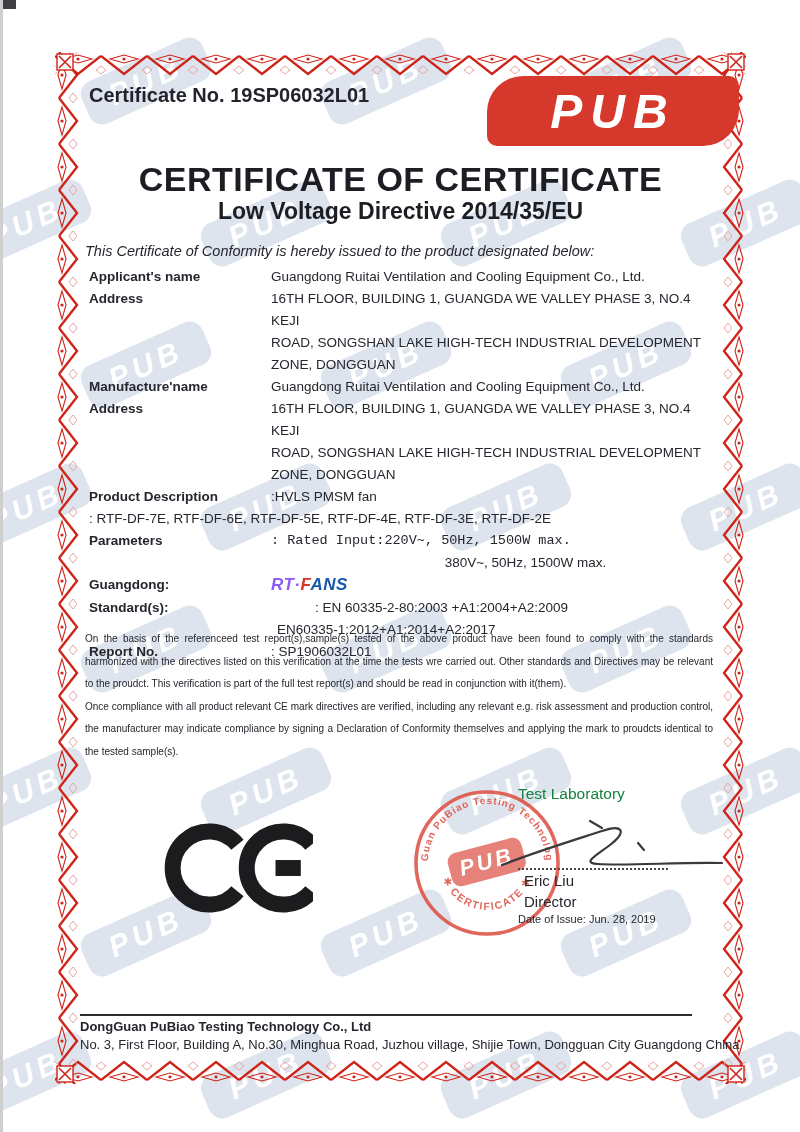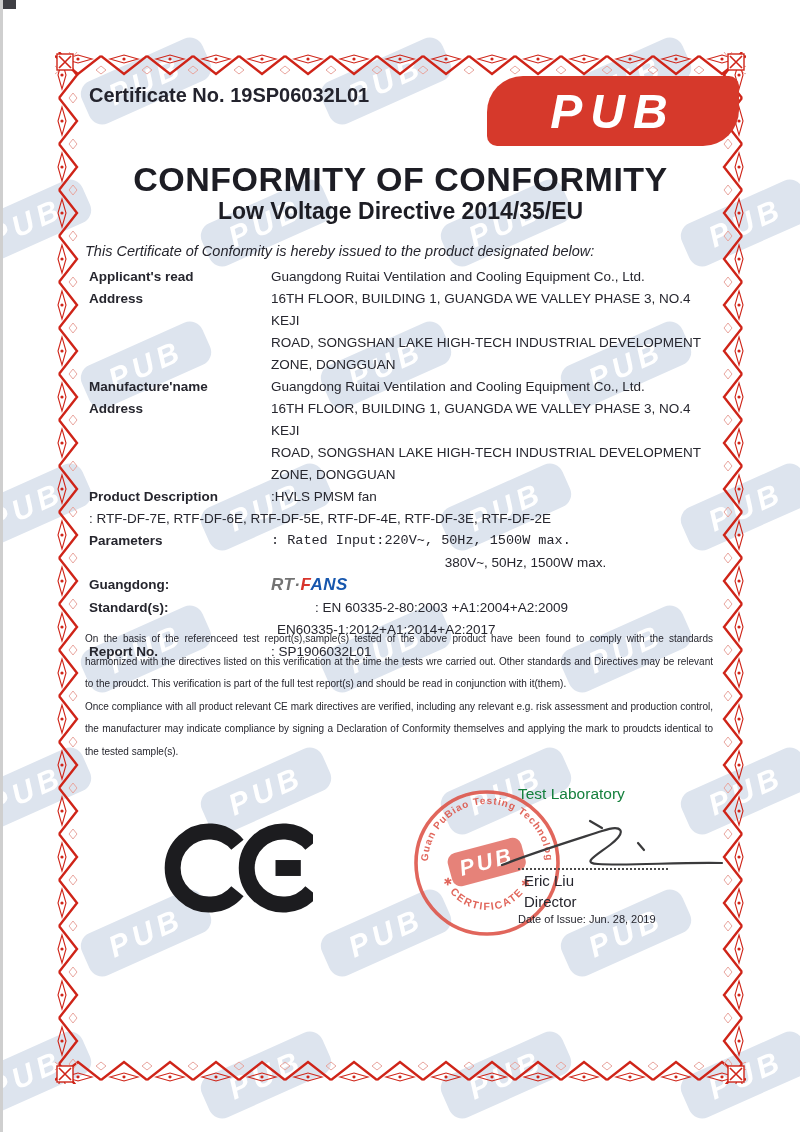--- a/index.html
+++ b/index.html
@@ -224,27 +224,27 @@
       <path d="M4,4 L16,16 M16,4 L4,16" stroke="#cf2418" stroke-width="1.6"></path>
     </svg>
 
   <div class="content">
     <div class="cert-no">Certificate No. 19SP06032L01</div>
 
     <div class="pub-logo" style="background: rgb(214, 57, 43);">
       <span>PUB</span>
     </div>
 
-    <div class="doc-title">CONFORMITY OF CONFORMITY</div>
+    <div class="doc-title">CERTIFICATE OF CERTIFICATE</div>
     <div class="doc-subtitle">Low Voltage Directive 2014/35/EU</div>
     <div class="intro">This Certificate of Conformity is hereby issued to the product designated below:</div>
 
     <div class="fields">
         <div class="field-row">
-          <div class="field-label">Applicant's read</div>
+          <div class="field-label">Applicant's name</div>
           <div class="field-value">
             <div style="padding-left: 0px;">Guangdong Ruitai Ventilation and Cooling Equipment Co., Ltd.</div>
           </div>
         </div>
         <div class="field-row">
           <div class="field-label">Address</div>
           <div class="field-value">
             <div style="padding-left: 0px;">16TH FLOOR, BUILDING 1, GUANGDA WE VALLEY PHASE 3, NO.4 KEJI</div>
             <div style="padding-left: 0px;">ROAD, SONGSHAN LAKE HIGH-TECH INDUSTRIAL DEVELOPMENT</div>
             <div style="padding-left: 0px;">ZONE, DONGGUAN</div>
@@ -278,21 +278,21 @@
         <div class="field-row">
           <div class="field-label">Parameters</div>
           <div class="field-value">
             <div style="padding-left: 0px; font-family: Liberation Mono, monospace;">: Rated Input:220V~, 50Hz, 1500W max.</div>
             <div style="padding-left: 66px; text-align: center;">380V~, 50Hz, 1500W max.</div>
           </div>
         </div>
         <div class="field-row">
           <div class="field-label">Guangdong:</div>
           <div class="field-value">
-            <div class="tm-line"><span style="color: #737373;">RT·</span><span style="color: rgb(216, 52, 44);">F</span><span style="color: rgb(23, 87, 174);">ANS</span></div>
+            <div class="tm-line"><span style="color: #8b5cf6;">RT·</span><span style="color: rgb(216, 52, 44);">F</span><span style="color: rgb(23, 87, 174);">ANS</span></div>
           </div>
         </div>
         <div class="field-row">
           <div class="field-label">Standard(s):</div>
           <div class="field-value">
             <div style="padding-left: 0px; margin-left: 44px;">: EN 60335-2-80:2003 +A1:2004+A2:2009</div>
             <div style="padding-left: 6px;">EN60335-1:2012+A1:2014+A2:2017</div>
           </div>
         </div>
         <div class="field-row">
@@ -342,17 +342,22 @@
         <path d="M4,52 C40,38 86,24 104,18 C124,11 130,18 112,32 C96,44 84,50 100,51 C130,53 180,49 224,50" fill="none" stroke="#3a3a3c" stroke-width="2.2" stroke-linecap="round"></path>
         <path d="M92,8 L104,15" fill="none" stroke="#3a3a3c" stroke-width="2.2" stroke-linecap="round"></path>
         <path d="M140,30 L146,37" fill="none" stroke="#3a3a3c" stroke-width="2.2" stroke-linecap="round"></path>
       </svg>
       <div class="sig-dotline"></div>
       <div class="sig-name">Eric Liu</div>
       <div class="sig-title">Director</div>
       <div class="sig-date">Date of Issue: Jun. 28, 2019</div>
     </div>
 
+    <div class="footer">
+      <div class="footer-rule"></div>
+      <div class="footer-company">DongGuan PuBiao Testing Technology Co., Ltd</div>
+      <div class="footer-address">No. 3, First Floor, Building A, No.30, Minghua Road, Juzhou village, Shijie Town, Dongguan City Guangdong China</div>
+    </div>
   </div>
 
   <div class="scan-notch"></div>
   <div class="scan-edge"></div>
 </div>
 
 </body></html>

